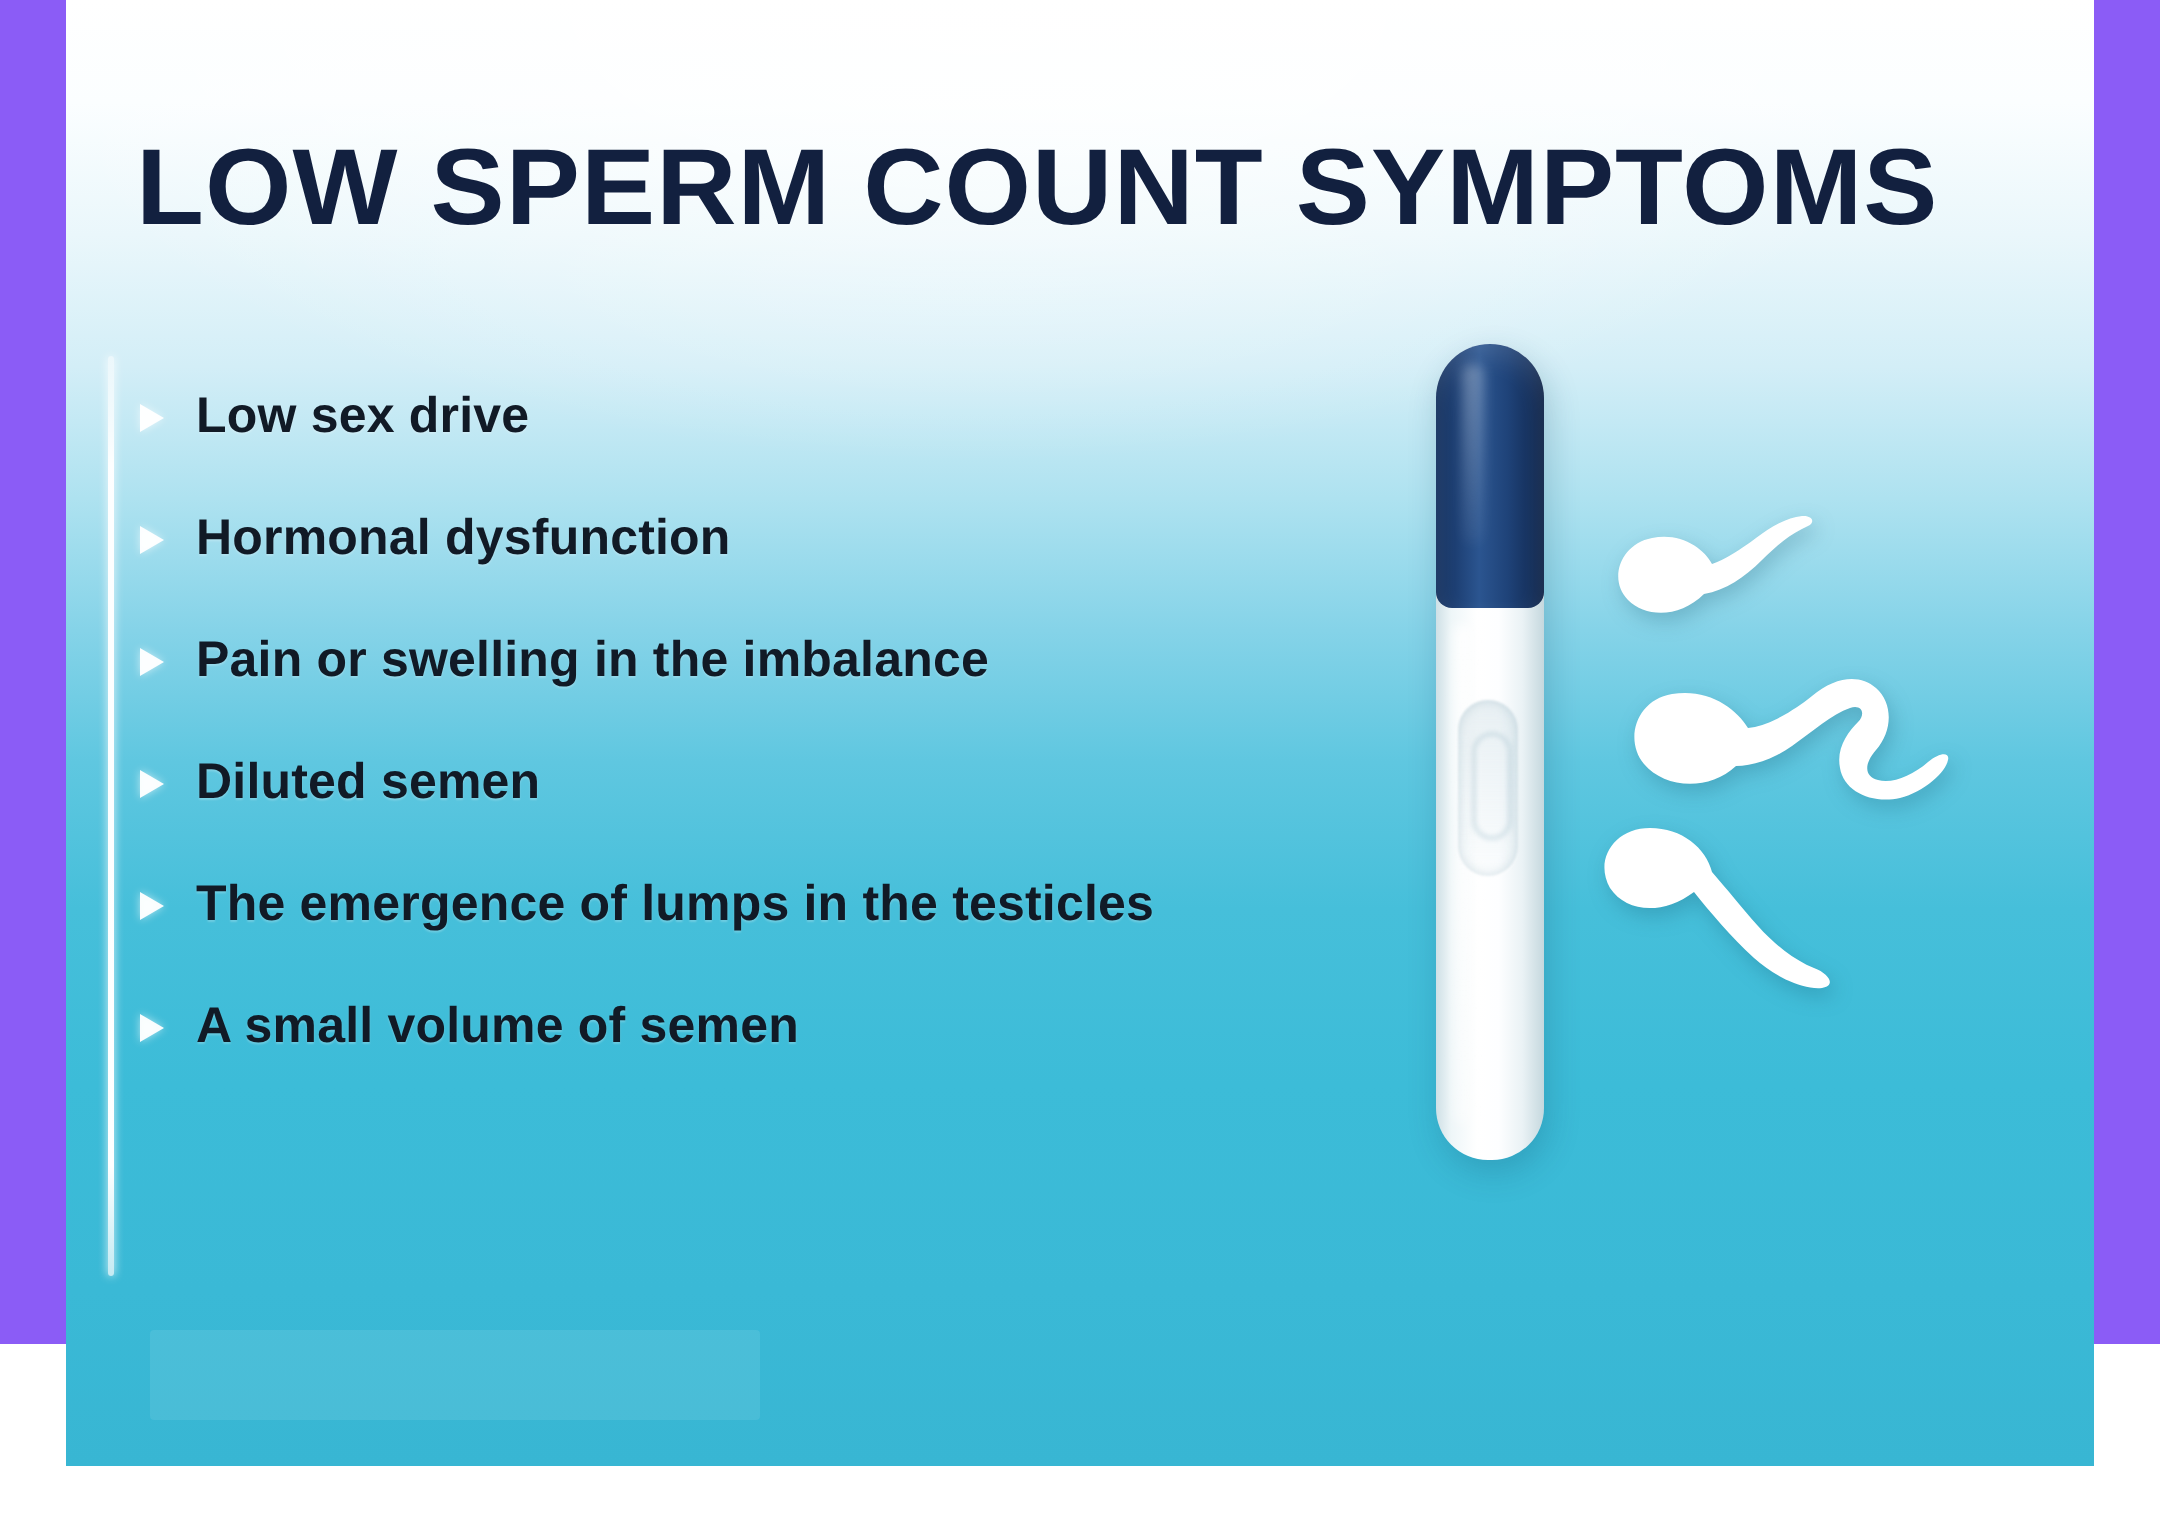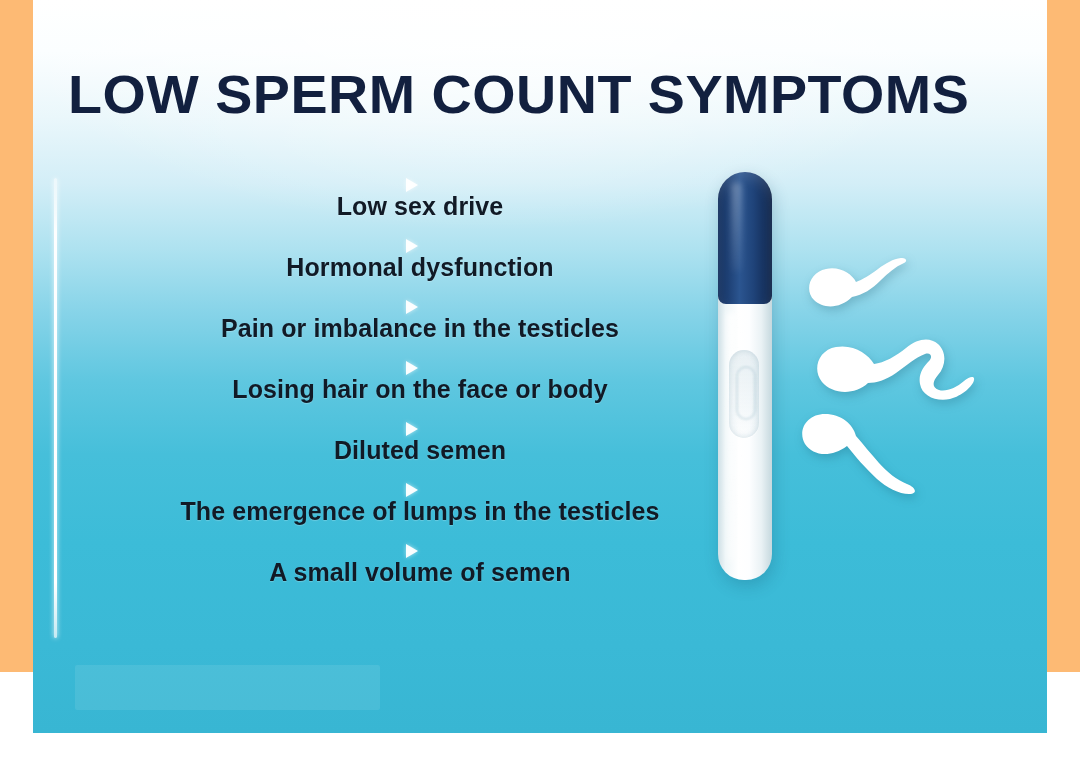--- a/index.html
+++ b/index.html
@@ -12,21 +12,21 @@
     width: 1080px;
     height: 766px;
     overflow: hidden;
     font-family: "Liberation Sans", sans-serif;
   }
 
   #infographic {
     position: relative;
     width: 1080px;
     height: 672px;
-    background: #fdba74;
+    background: #8b5cf6;
   }
 
   
   .panel {
     position: absolute;
     left: 33px;
     top: 0px;
     width: 1014px;
     height: 733px;
     background: linear-gradient(
@@ -98,21 +98,20 @@
     top: 178px;
     width: 700px;
     list-style: none;
     margin: 0;
     padding: 0;
   }
   .symptom-item {
     display: flex;
     align-items: center;
     height: 61px;
-    flex-direction: column;
   }
   .bullet-icon {
     flex: 0 0 auto;
     width: 0;
     height: 0;
     margin-right: 16px;
     border-left: 12px solid rgba(255,255,255,0.96);
     border-top: 7px solid transparent;
     border-bottom: 7px solid transparent;
     filter: drop-shadow(0 0 2px rgba(255,255,255,0.6));
@@ -254,25 +253,21 @@
     <li class="symptom-item">
       <span class="bullet-icon"></span>
       <span class="symptom-text">Low sex drive</span>
     </li>
     <li class="symptom-item">
       <span class="bullet-icon"></span>
       <span class="symptom-text">Hormonal dysfunction</span>
     </li>
     <li class="symptom-item">
       <span class="bullet-icon"></span>
-      <span class="symptom-text">Pain or imbalance in the testicles</span>
-    </li>
-    <li class="symptom-item">
-      <span class="bullet-icon"></span>
-      <span class="symptom-text">Losing hair on the face or body</span>
+      <span class="symptom-text">Pain or swelling in the imbalance</span>
     </li>
     <li class="symptom-item">
       <span class="bullet-icon"></span>
       <span class="symptom-text">Diluted semen</span>
     </li>
     <li class="symptom-item">
       <span class="bullet-icon"></span>
       <span class="symptom-text">The emergence of lumps in the testicles</span>
     </li>
     <li class="symptom-item">

